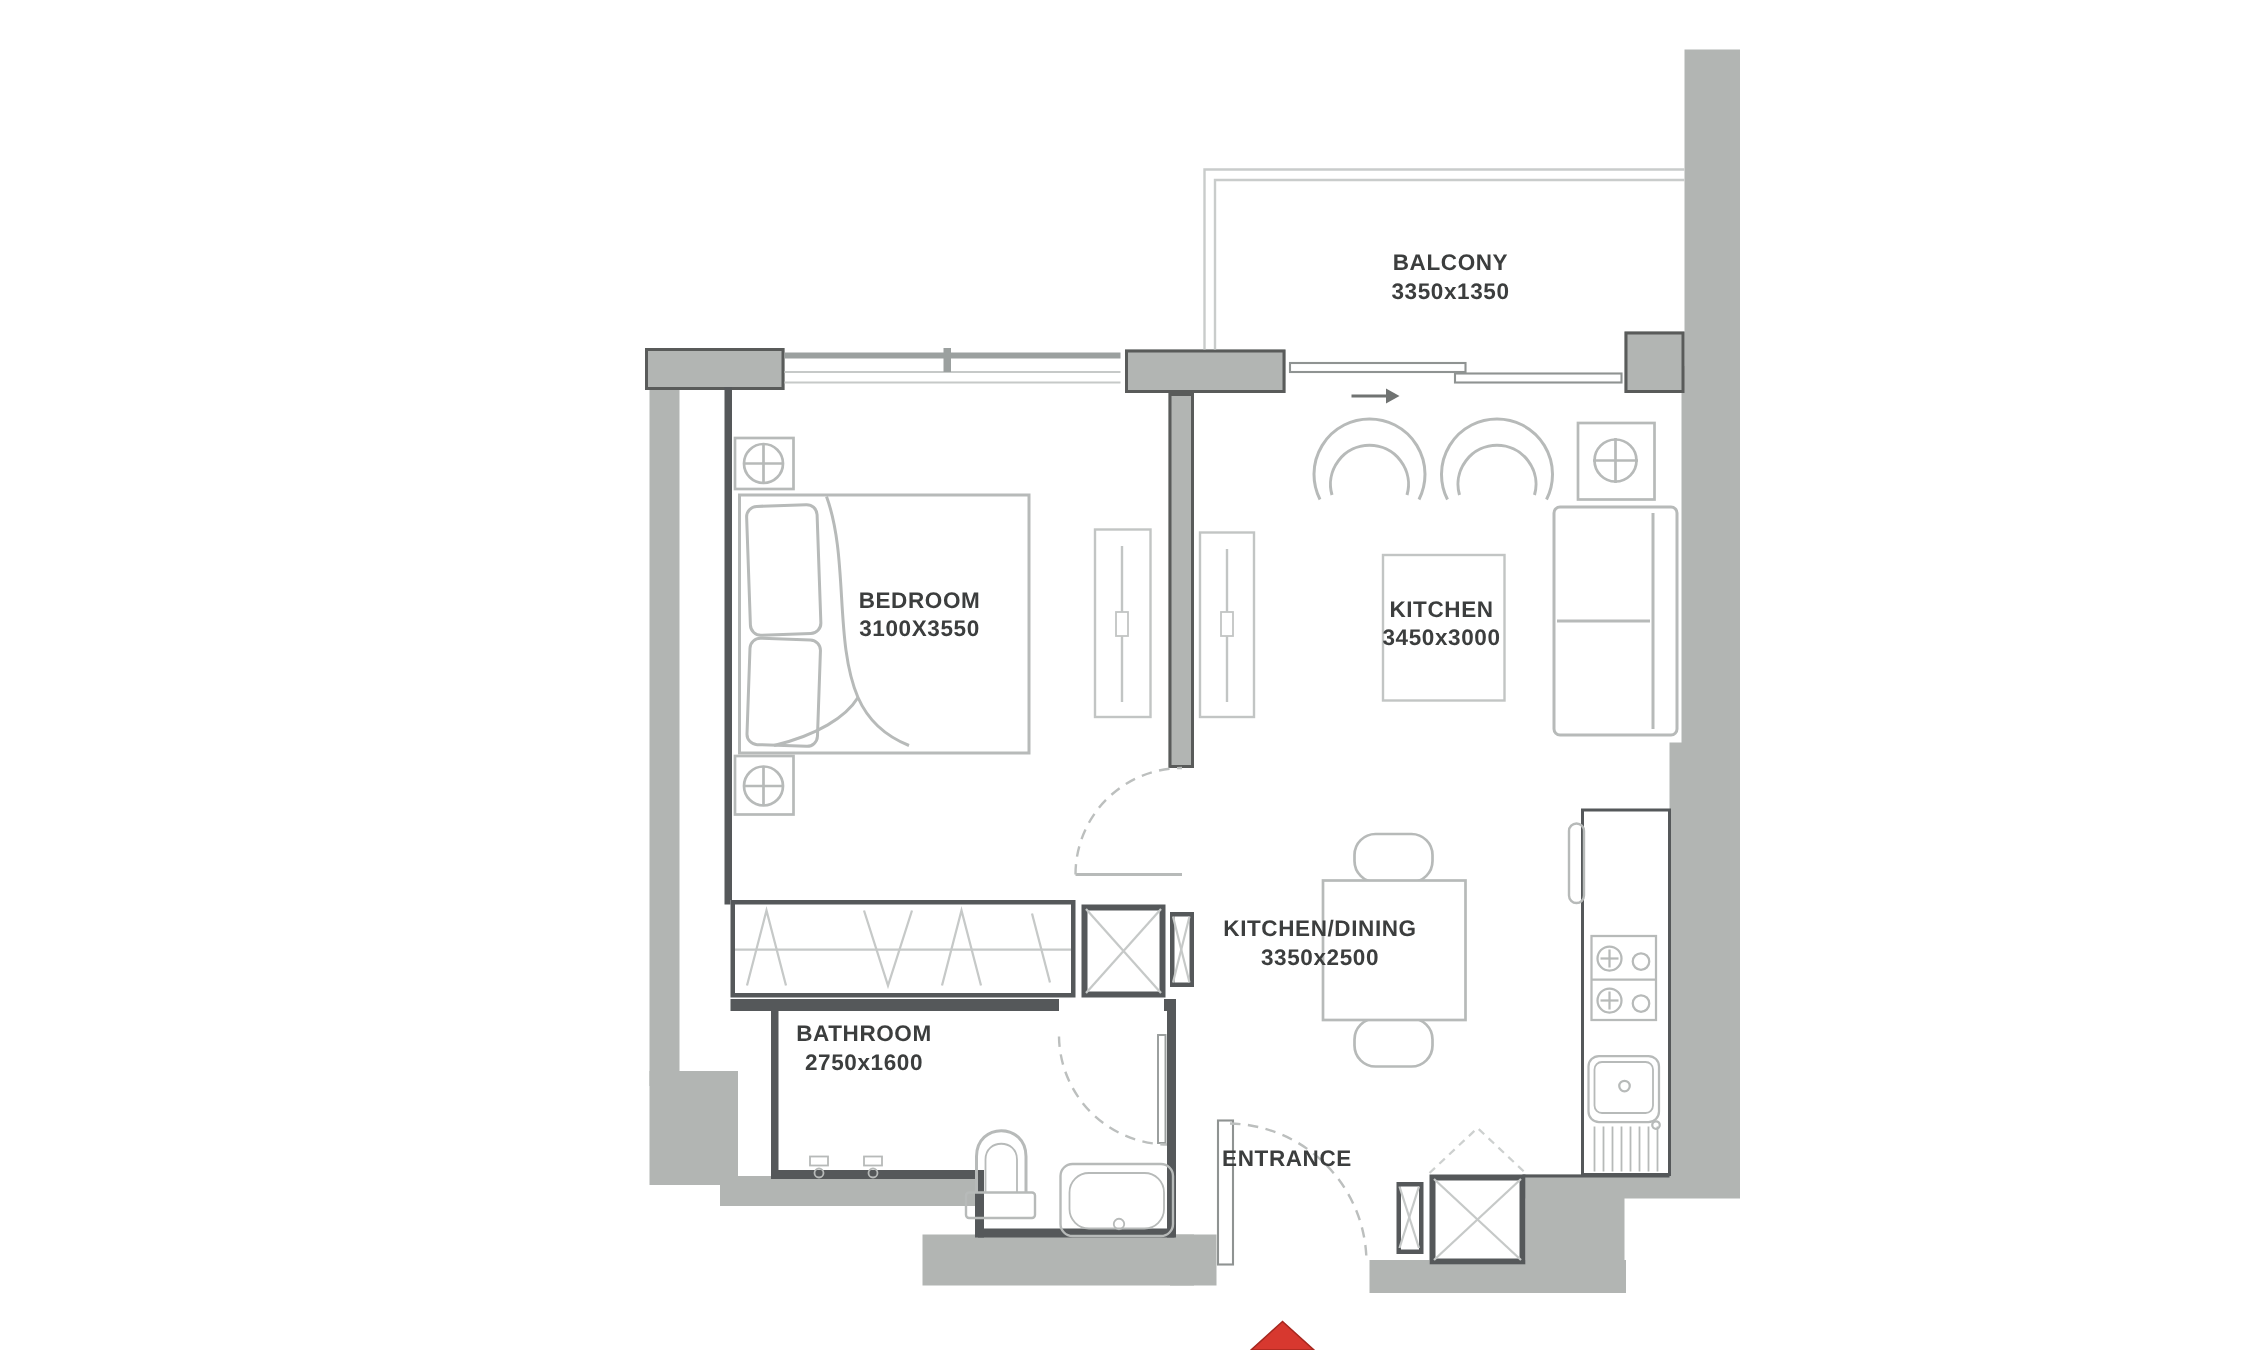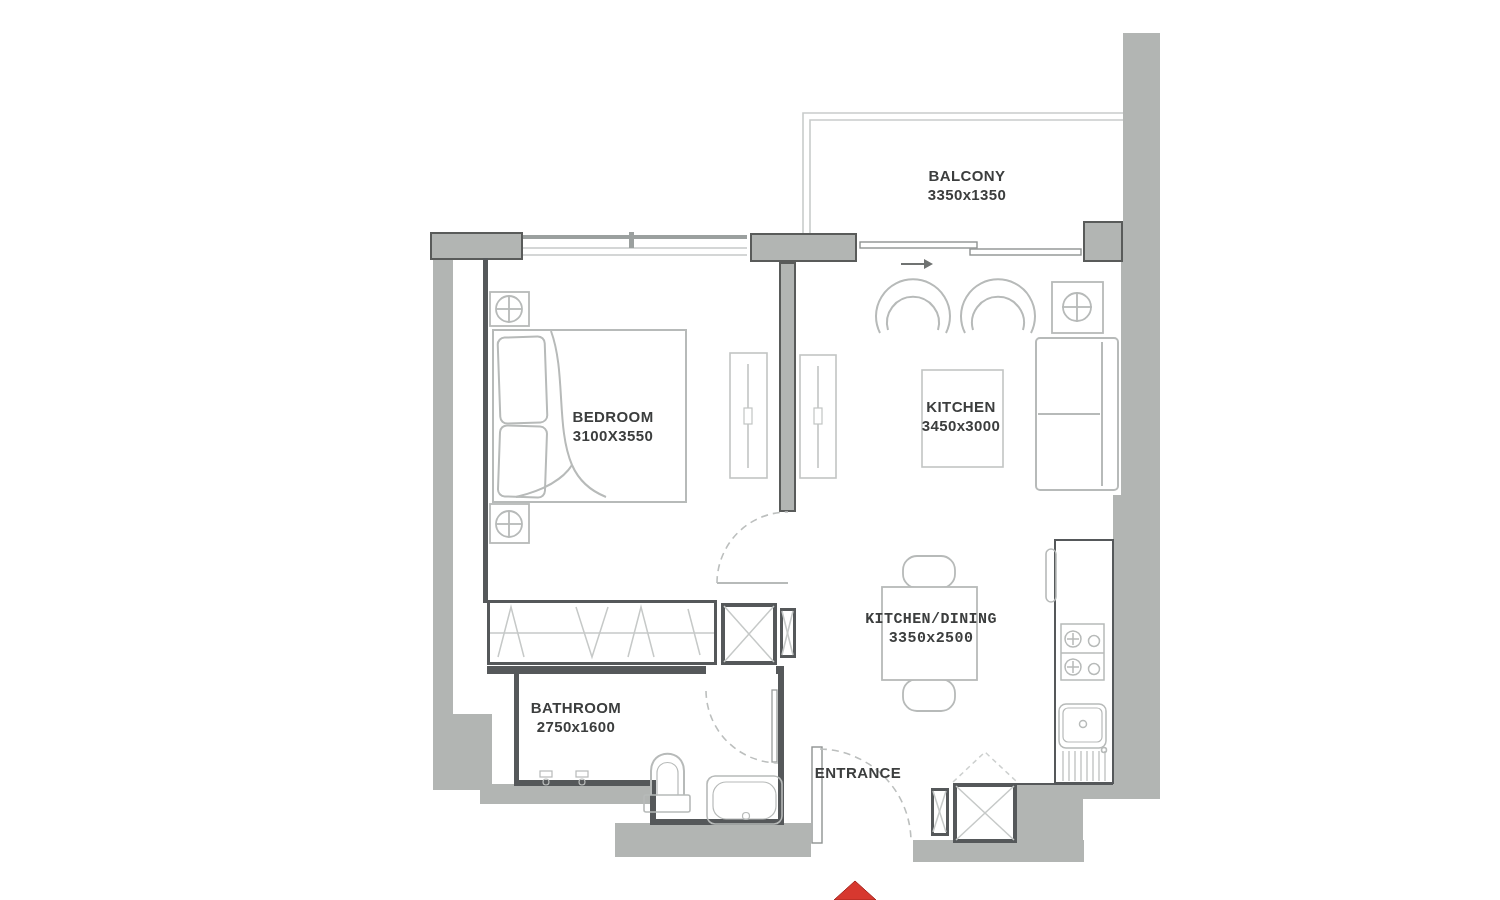--- a/index.html
+++ b/index.html
@@ -232,36 +232,36 @@
     <g>
       <polygon points="815,881 794,900 836,900" fill="#d7382f" stroke="#a6271f" stroke-width="1"></polygon>
     </g>
   </svg>
 
   <div class="room-label" style="left:927px;top:166px;">
     <span>BALCONY</span>
     <span>3350x1350</span>
   </div>
 
-  <div class="room-label" style="left:573px;top:407px;">
+  <div class="room-label" style="left:573px;top:391px;">
     <span>BEDROOM</span>
     <span>3100X3550</span>
   </div>
 
   <div class="room-label" style="left:921px;top:397px;">
     <span>KITCHEN</span>
     <span>3450x3000</span>
   </div>
 
-  <div class="room-label" style="left:891px;top:610px;font-family:Liberation Mono, monospace;">
+  <div class="room-label" style="left:840px;top:610px;">
     <span>KITCHEN/DINING</span>
     <span>3350x2500</span>
   </div>
 
-  <div class="room-label" style="left:536px;top:698px;">
+  <div class="room-label" style="left:536px;top:680px;">
     <span>BATHROOM</span>
     <span>2750x1600</span>
   </div>
 
   <div class="room-label" style="left:818px;top:763px;">
     <span>ENTRANCE</span>
   </div>
 
 </div>
 

